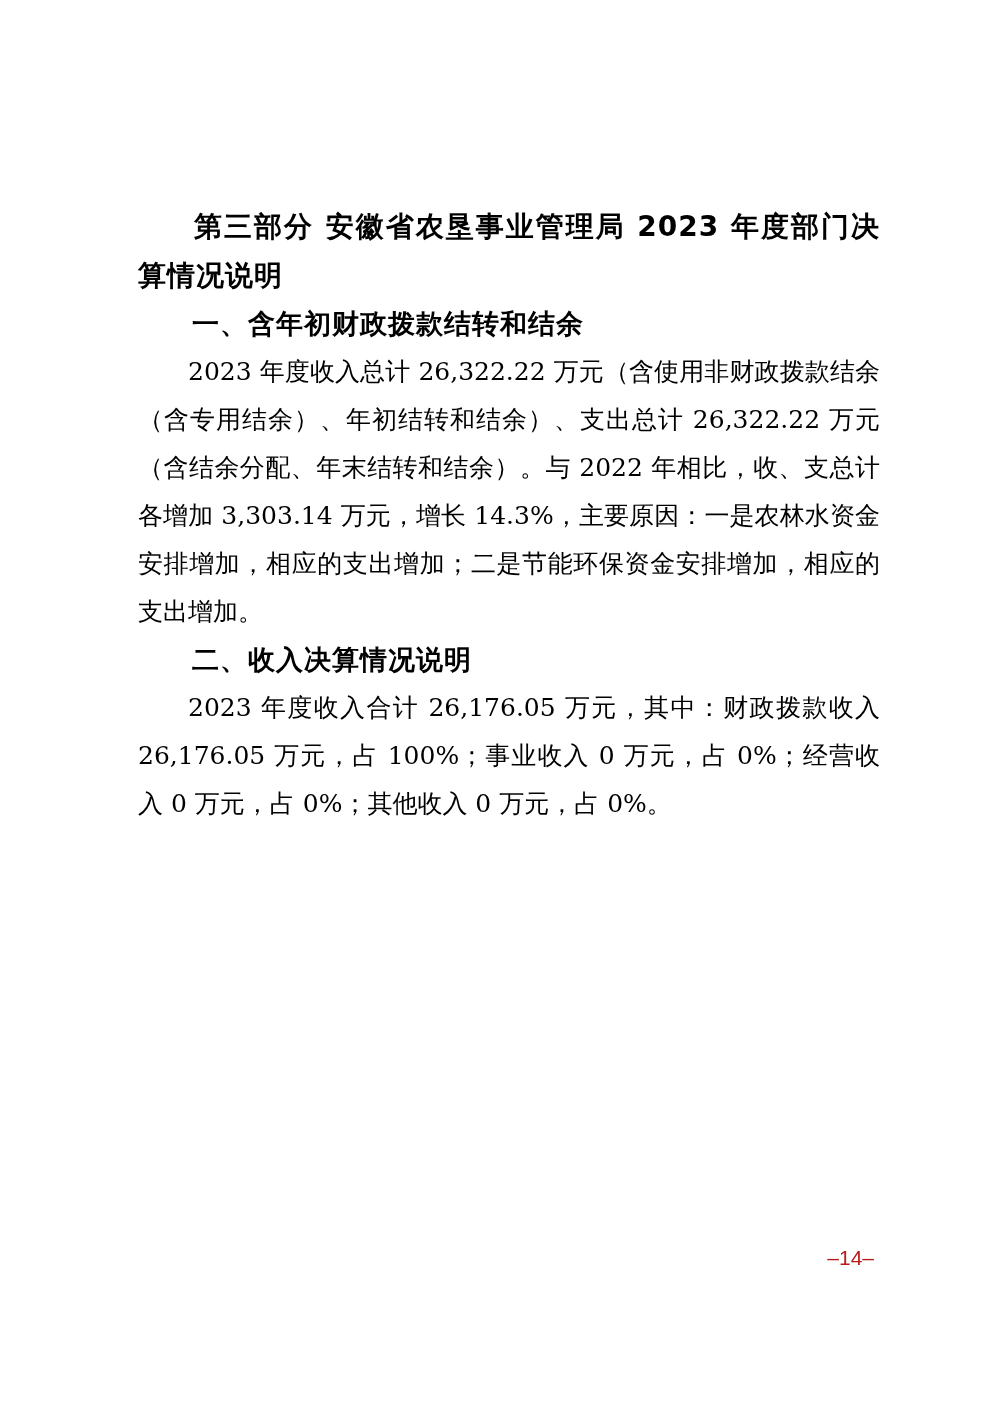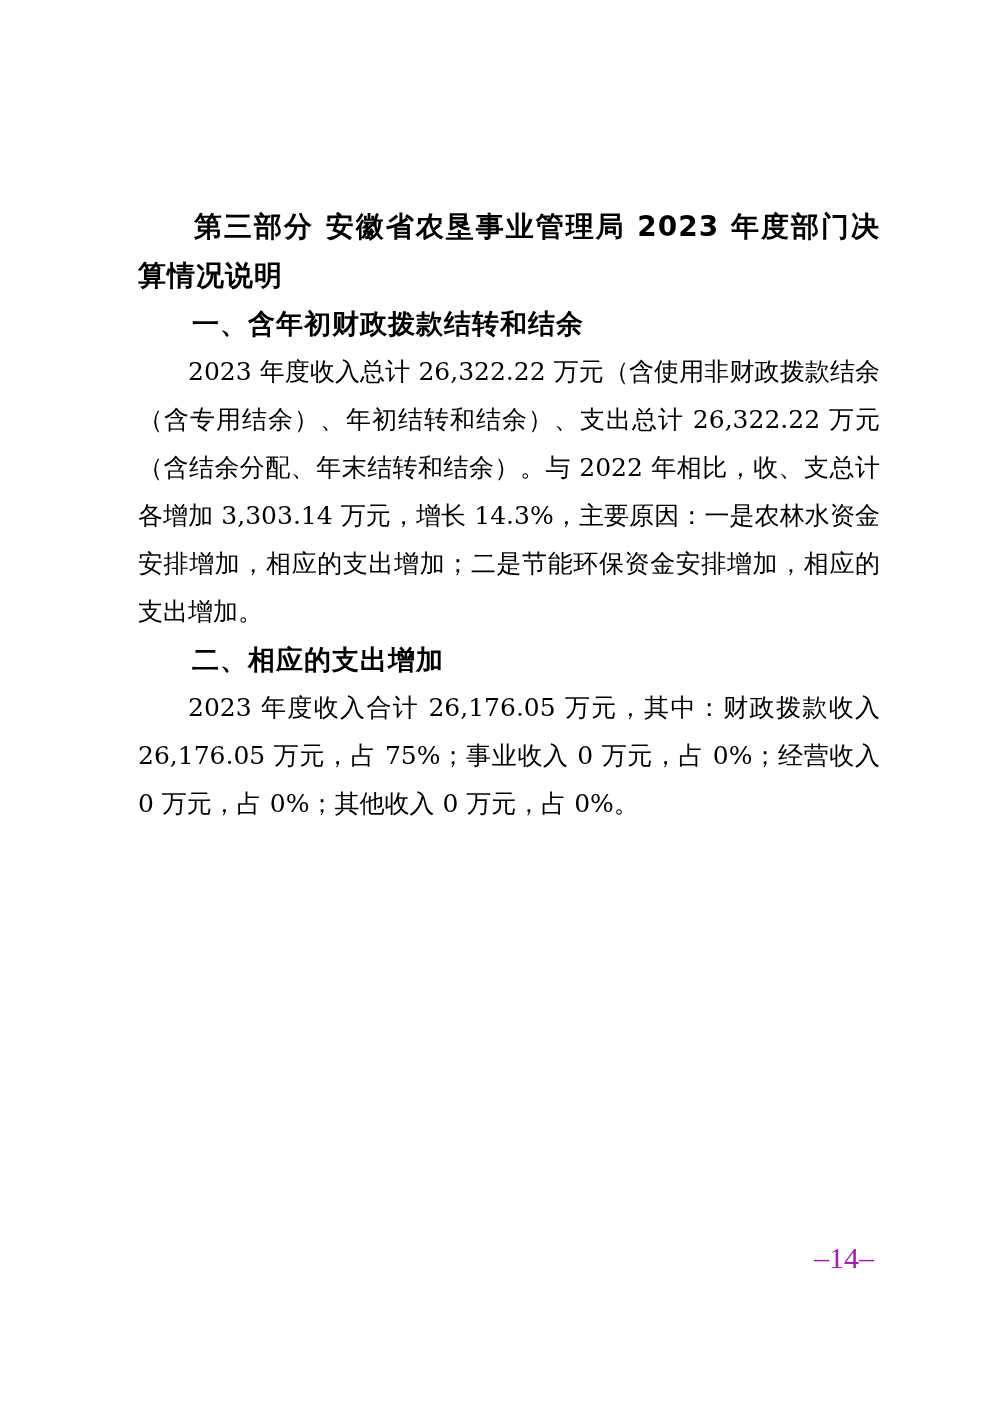--- a/index.html
+++ b/index.html
@@ -45,42 +45,42 @@
     font-weight: normal;
     font-size: 25px;
     line-height: 48px;
     text-indent: 2em;
     text-align: justify;
   }
   .page-number {
     position: absolute;
     top: 1243px;
     right: 126px;
-    font-family: Liberation Serif, serif;
-    font-size: 30px;
+    font-family: Liberation Sans, sans-serif;
+    font-size: 21px;
     line-height: 30px;
-    color: #a21caf;
+    color: #b91c1c;
   }
 </style>
 </head>
 <body>
 
 <div class="page">
   <div class="content">
 
     <h1 class="doc-title">第三部分 安徽省农垦事业管理局 2023 年度部门决算情况说明</h1>
 
     <section>
       <h2 class="sec-heading">一、含年初财政拨款结转和结余</h2>
       <p class="body-para">2023 年度收入总计 26,322.22 万元（含使用非财政拨款结余（含专用结余）、年初结转和结余）、支出总计 26,322.22 万元（含结余分配、年末结转和结余）。与 2022 年相比，收、支总计各增加 3,303.14 万元，增长 14.3%，主要原因：一是农林水资金安排增加，相应的支出增加；二是节能环保资金安排增加，相应的支出增加。</p>
     </section>
 
     <section>
-      <h2 class="sec-heading">二、相应的支出增加</h2>
-      <p class="body-para">2023 年度收入合计 26,176.05 万元，其中：财政拨款收入 26,176.05 万元，占 75%；事业收入 0 万元，占 0%；经营收入 0 万元，占 0%；其他收入 0 万元，占 0%。</p>
+      <h2 class="sec-heading">二、收入决算情况说明</h2>
+      <p class="body-para">2023 年度收入合计 26,176.05 万元，其中：财政拨款收入 26,176.05 万元，占 100%；事业收入 0 万元，占 0%；经营收入 0 万元，占 0%；其他收入 0 万元，占 0%。</p>
     </section>
 
 
     <section>
     </section>
 
   </div>
 
   <div class="page-number">–14–</div>
 </div>

